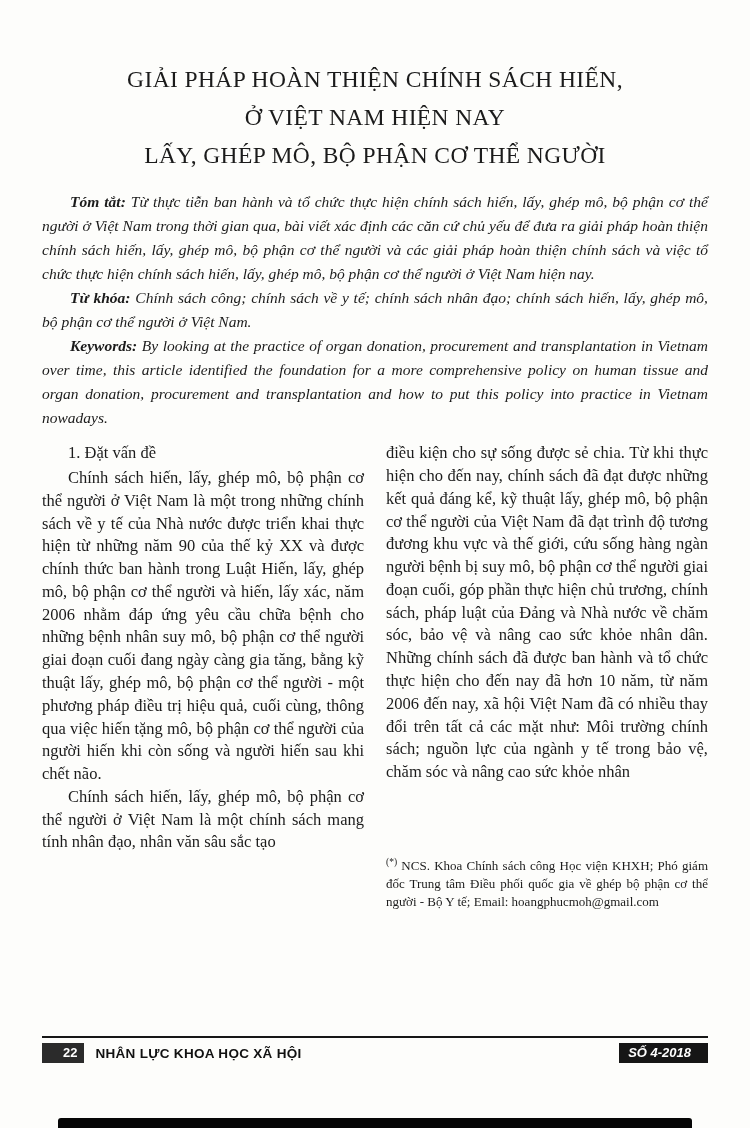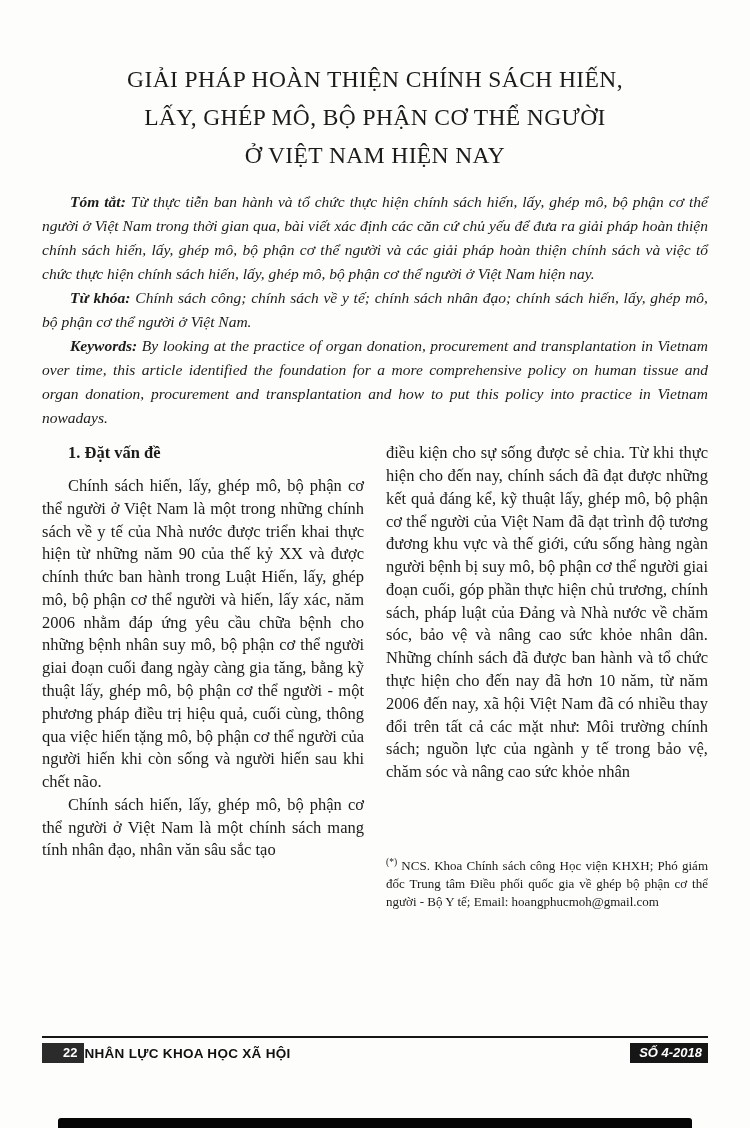--- a/index.html
+++ b/index.html
@@ -68,23 +68,23 @@
   }
   .col.right {
     display: flex;
     flex-direction: column;
     height: 100%;
     gap: 39px;
   }
   .col p { text-indent: 26px; }
   .col p.no-indent { text-indent: 0; }
   .section-heading {
-    font-weight: bold;
+    font-weight: normal;
     text-indent: 26px;
-    margin-bottom: 10px;
+    margin-bottom: 2px;
   }
 
   .footnote {
     margin-top: auto;
     padding-top: 10px;
     font-size: 13px;
     line-height: 1.35;
     text-align: justify;
   }
   .footnote sup { font-size: 9.5px; }
@@ -104,54 +104,55 @@
   }
   .footer-left { display: flex; align-items: center; }
   .page-num-box {
     background: #2b2b2b;
     color: #ffffff;
     font-weight: bold;
     font-size: 13px;
     padding: 2px 7px 3px 21px;
   }
   .journal-name {
+    margin-left: 11px;
     font-weight: bold;
     font-size: 13.5px;
     letter-spacing: 0.3px;
     color: #111111;
   }
   .issue-box {
     background: #161616;
     color: #ffffff;
     font-weight: bold;
     font-style: italic;
     font-size: 13px;
-    padding: 2px 6px 3px 9px;
+    padding: 2px 17px 3px 9px;
   }
 
   
   .scan-edge-bar {
     position: absolute;
     left: 58px;
     right: 58px;
     bottom: 0;
     height: 10px;
     background: #060606;
     border-radius: 3px 3px 0 0;
   }
 </style>
 </head>
 <body>
 
 <div class="page">
 
   <div class="title">
     <div>GIẢI PHÁP HOÀN THIỆN CHÍNH SÁCH HIẾN,</div>
+    <div>Ở VIỆT NAM HIỆN NAY</div>
     <div>LẤY, GHÉP MÔ, BỘ PHẬN CƠ THỂ NGƯỜI</div>
-    <div>Ở VIỆT NAM HIỆN NAY</div>
   </div>
 
 
   <div class="front-matter">
     <p><b class="lbl">Tóm tắt:</b> <span>Từ thực tiễn ban hành và tổ chức thực hiện chính sách hiến, lấy, ghép mô, bộ phận cơ thể người ở Việt Nam trong thời gian qua, bài viết xác định các căn cứ chủ yếu để đưa ra giải pháp hoàn thiện chính sách hiến, lấy, ghép mô, bộ phận cơ thể người và các giải pháp hoàn thiện chính sách và việc tổ chức thực hiện chính sách hiến, lấy, ghép mô, bộ phận cơ thể người ở Việt Nam hiện nay.</span></p>
     <p><b class="lbl">Từ khóa:</b> <span>Chính sách công; chính sách về y tế; chính sách nhân đạo; chính sách hiến, lấy, ghép mô, bộ phận cơ thể người ở Việt Nam.</span></p>
     <p><b class="lbl">Keywords:</b> <span>By looking at the practice of organ donation, procurement and transplantation in Vietnam over time, this article identified the foundation for a more comprehensive policy on human tissue and organ donation, procurement and transplantation and how to put this policy into practice in Vietnam nowadays.</span></p>
   </div>
 
   <div class="columns">

